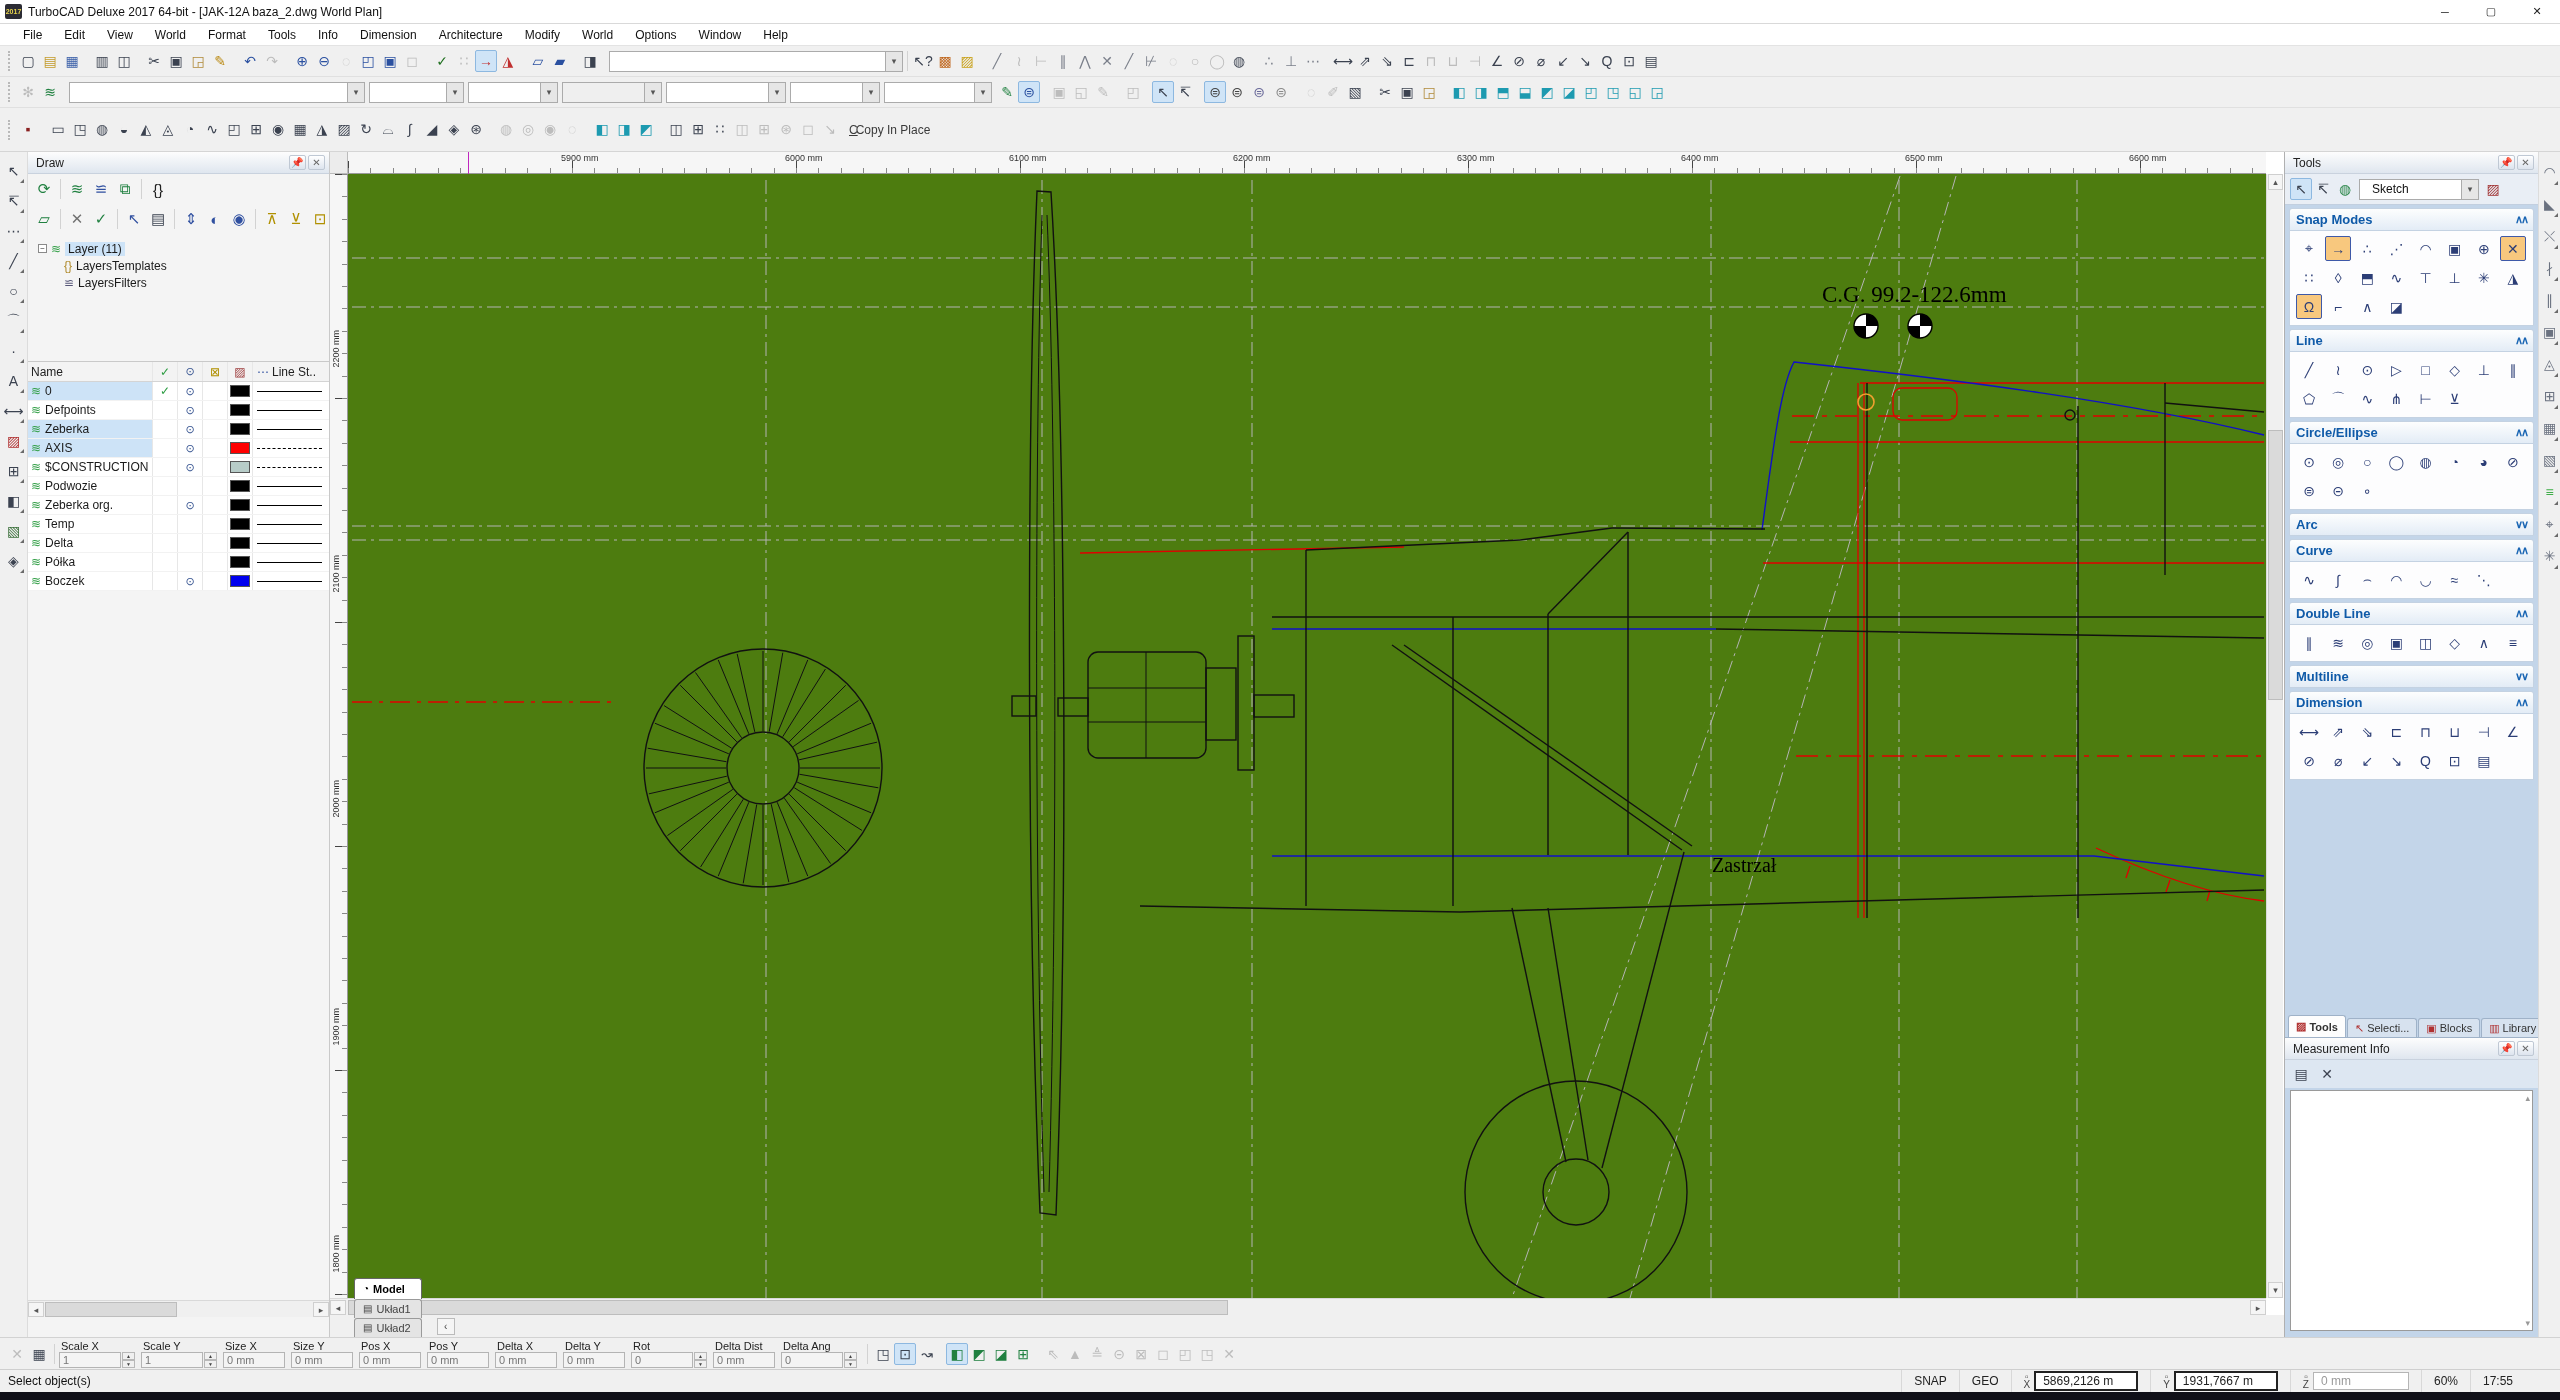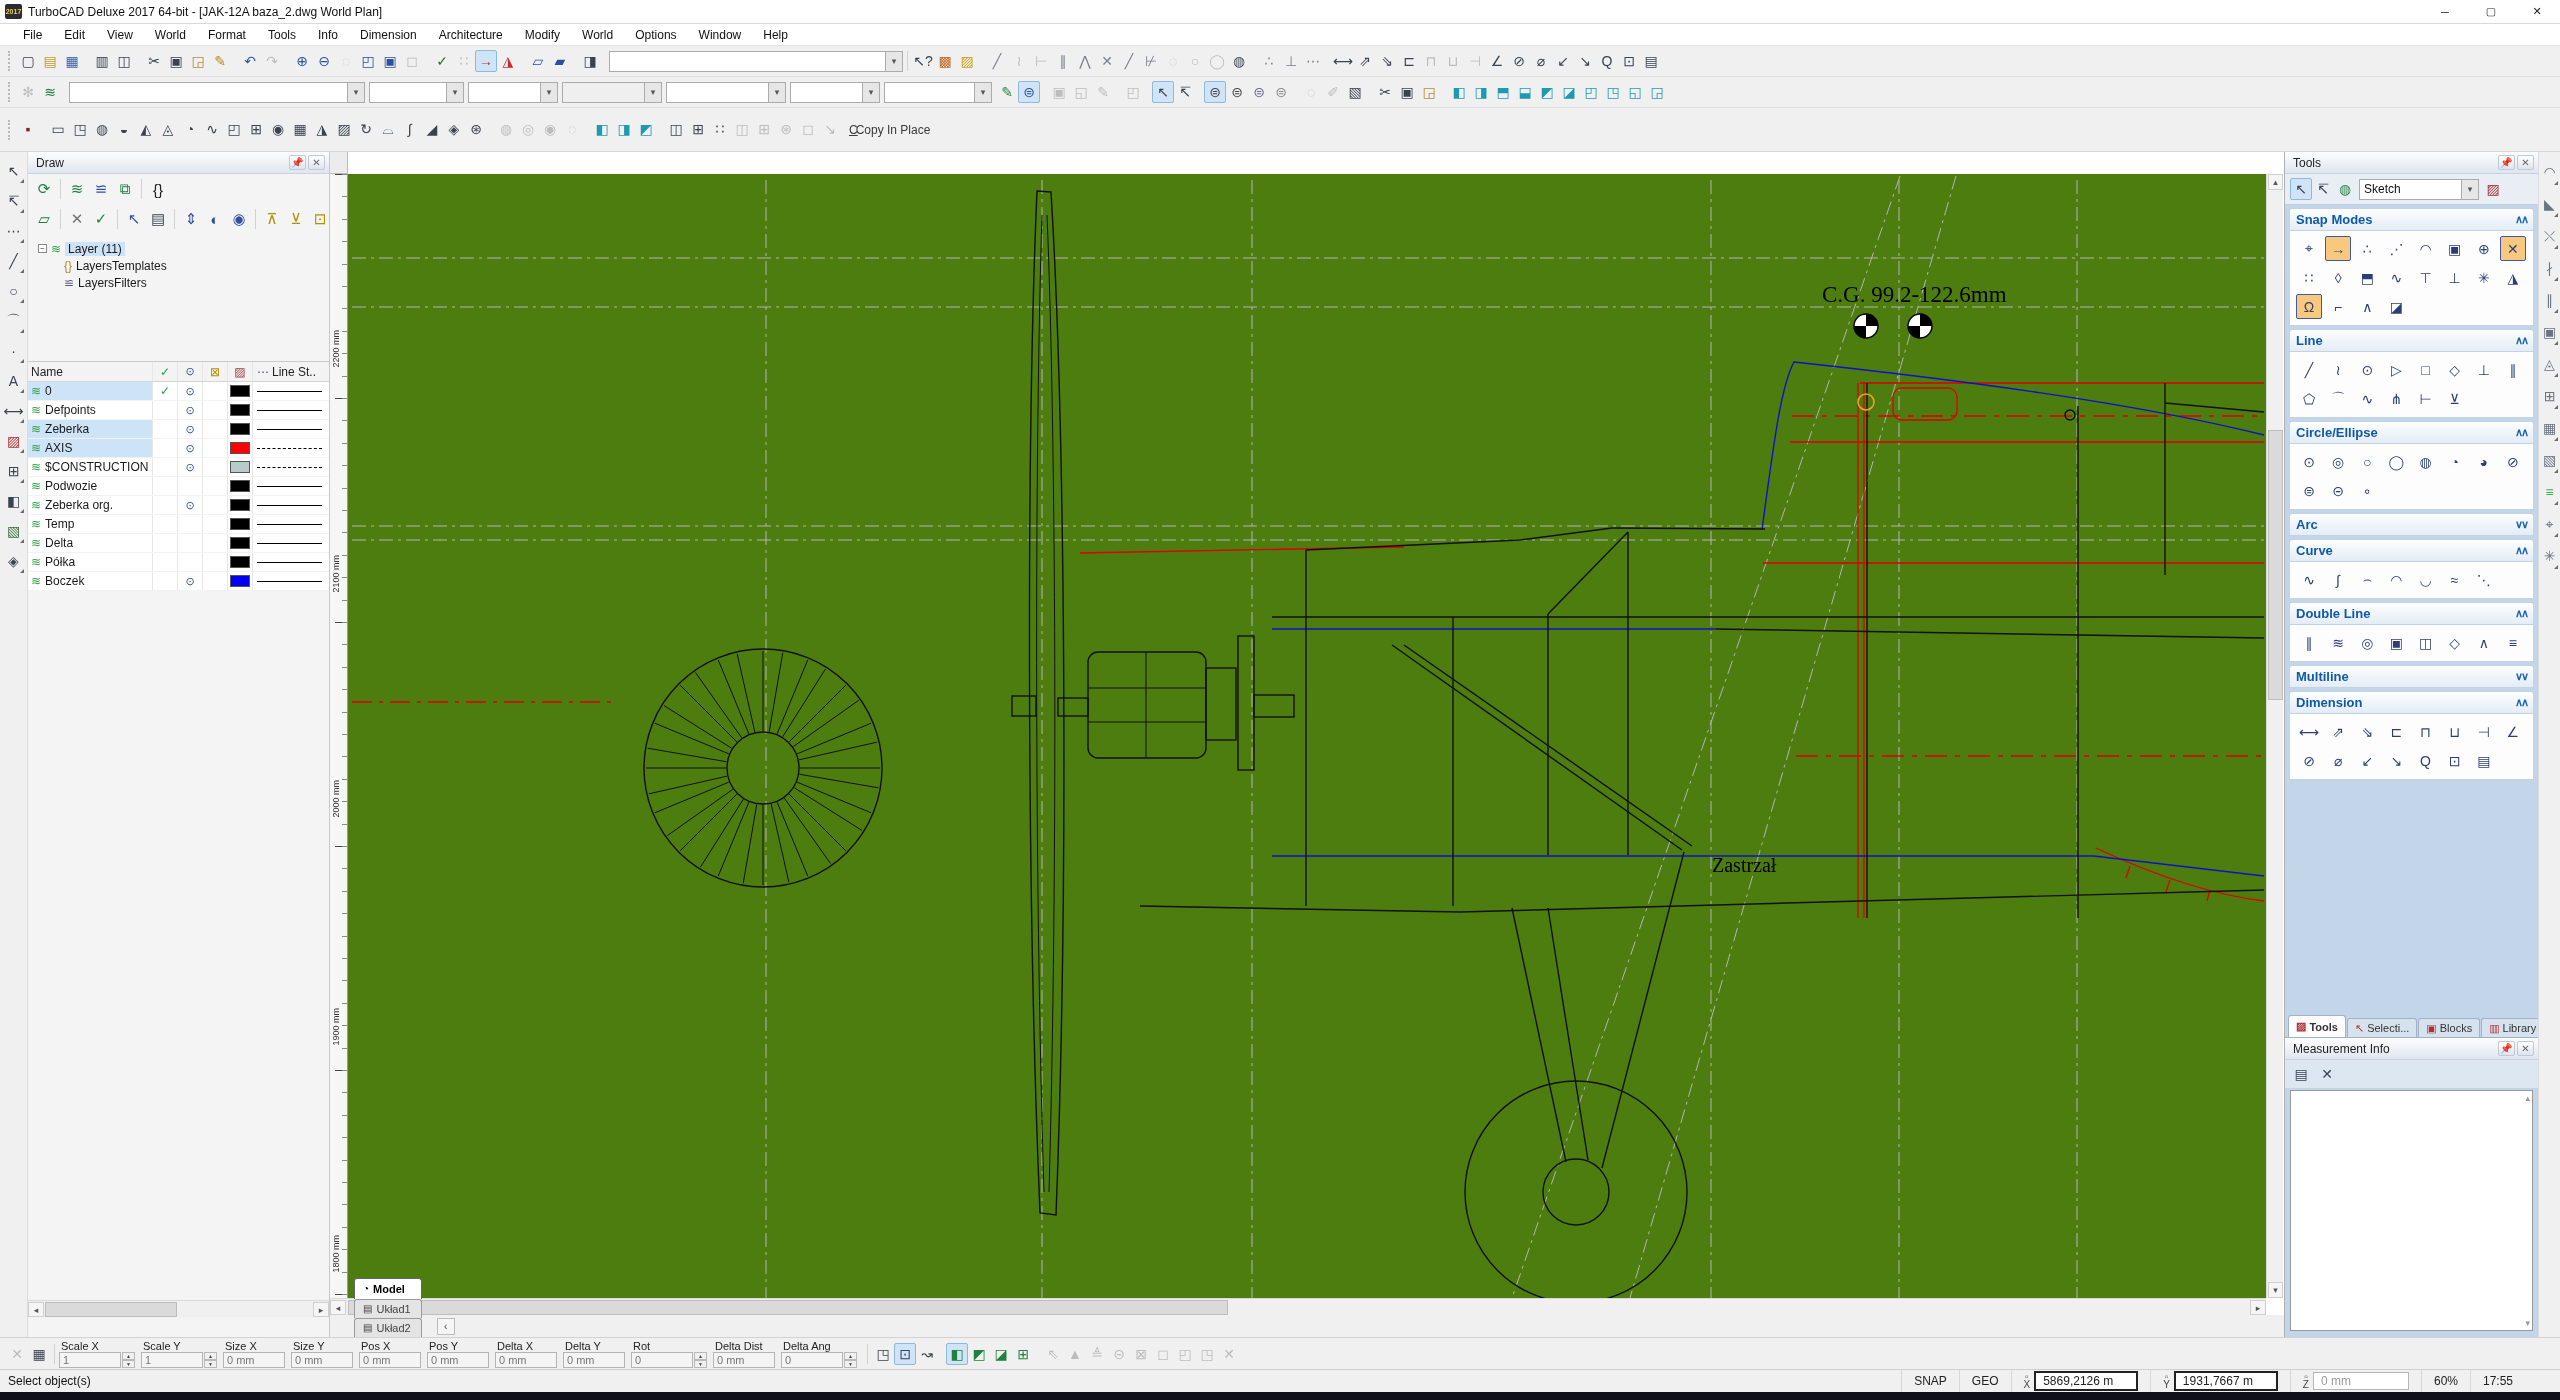--- a/index.html
+++ b/index.html
@@ -24,21 +24,21 @@
   #tb2 { top:77px; height:31px; }
   #tb3 { top:108px; height:44px; border-bottom:1px solid #d5d5d5; }
   .grip { width:5px; height:20px; border-left:2px dotted #b9b9b9; margin:0 4px 0 2px; }
   .tbi { width:22px; height:22px; display:inline-flex; align-items:center; justify-content:center; font-size:14px; color:#3b4250; flex:none; border-radius:2px; }
   .tbi.a { background:#cfe4f7; border:1px solid #8db8e0; }
   .tbi.d { color:#bcbcbc; }
   .sep { width:1px; height:20px; background:#d2d2d2; margin:0 4px; flex:none; }
   .combo { height:21px; background:#fff; border:1px solid #ababab; display:flex; align-items:center; flex:none; position:relative; }
   .combo .arr { position:absolute; right:0; top:0; width:17px; height:100%; background:#e6e6e6; border-left:1px solid #ababab; color:#555; font-size:9px; display:flex; align-items:center; justify-content:center; }
   .combo.dis { background:#efefef; }
-  .combo .val { padding:0 4px; font-size:12px; color:#111; }
+  .combo .val { padding:0 12px; font-size:12px; color:#111; }
 
   
   #meas-tb { position:absolute; left:935px; top:110px; width:152px; }
   #meas-tab { display:inline-block; background:#fcfcfc; border:1px solid #c8c8c8; border-bottom:none; padding:2px 10px 3px 8px; font-size:11px; color:#222; }
   #meas-icons { background:#f2f2f2; border:1px solid #c8c8c8; display:flex; align-items:center; padding:2px 4px; }
   .cip { display:flex; align-items:center; gap:4px; color:#3a3a3a; font-size:12px; padding:0 8px; flex:none; }
   .cip u { text-decoration:underline; }
 
   
   #main { position:absolute; left:0; top:152px; width:2560px; height:1185px; }
@@ -505,20 +505,31 @@
       <div class="hscroll" id="layer-hscroll">
         <span class="sarr" style="left:0">◂</span>
         <span class="thumb" style="left:17px;width:132px"></span>
         <span class="sarr" style="right:0">▸</span>
       </div>
       <div style="height:20px;flex:none"></div>
     </div>
 
     <div id="canvasreg">
       <div id="rcorner"></div>
+      <div id="hruler">
+          <span class="marker"></span>
+          <span class="hrlabel" style="left: 212px;">5900 mm</span>
+          <span class="hrlabel" style="left: 436px;">6000 mm</span>
+          <span class="hrlabel" style="left: 660px;">6100 mm</span>
+          <span class="hrlabel" style="left: 884px;">6200 mm</span>
+          <span class="hrlabel" style="left: 1108px;">6300 mm</span>
+          <span class="hrlabel" style="left: 1332px;">6400 mm</span>
+          <span class="hrlabel" style="left: 1556px;">6500 mm</span>
+          <span class="hrlabel" style="left: 1780px;">6600 mm</span>
+        </div>
       <div id="vruler">
           <span class="vrlabel" style="top: 156px;">2200 mm</span>
           <span class="vrlabel" style="top: 381px;">2100 mm</span>
           <span class="vrlabel" style="top: 606px;">2000 mm</span>
           <span class="vrlabel" style="top: 834px;">1900 mm</span>
           <span class="vrlabel" style="top: 1061px;">1800 mm</span>
         </div>
 
       <div id="draw">
         <svg width="1918" height="1124" viewBox="0 0 1918 1124" xmlns="http://www.w3.org/2000/svg">

